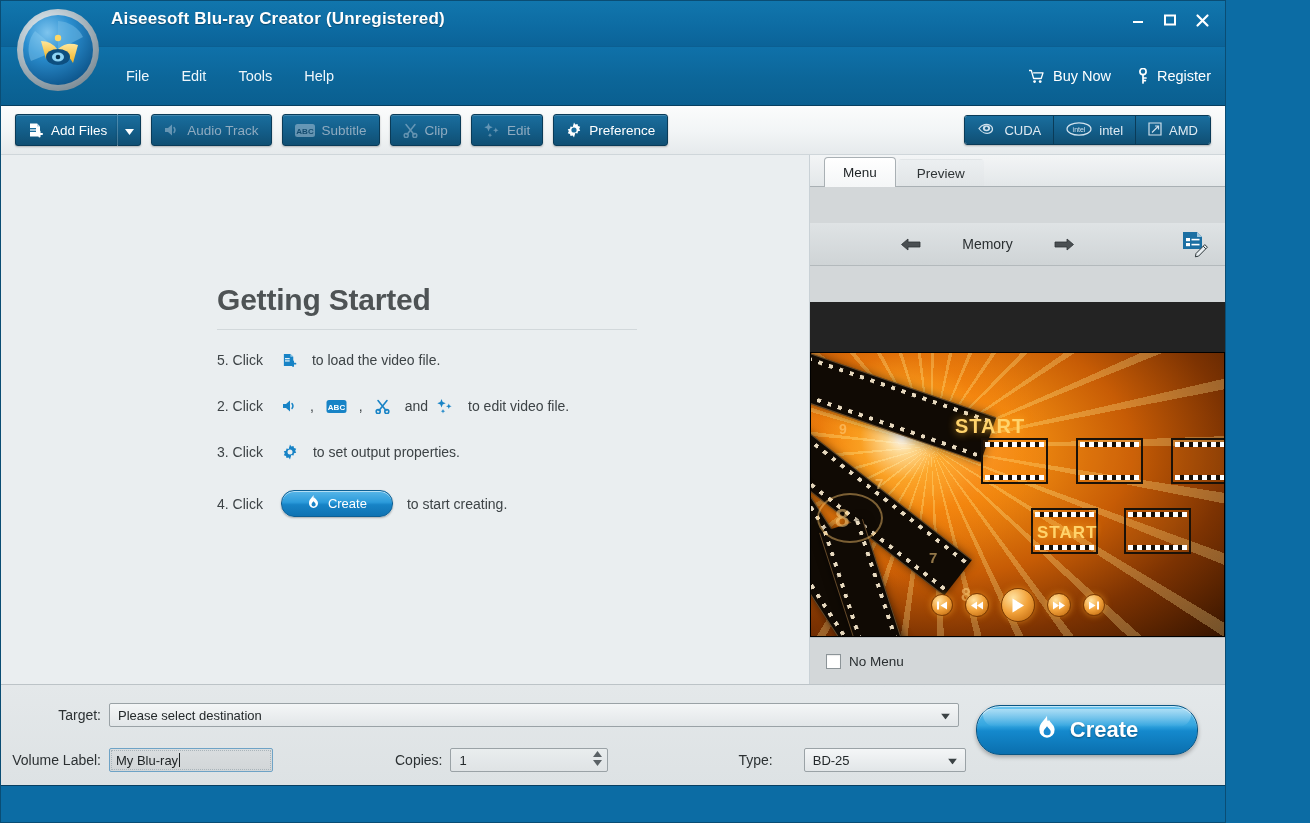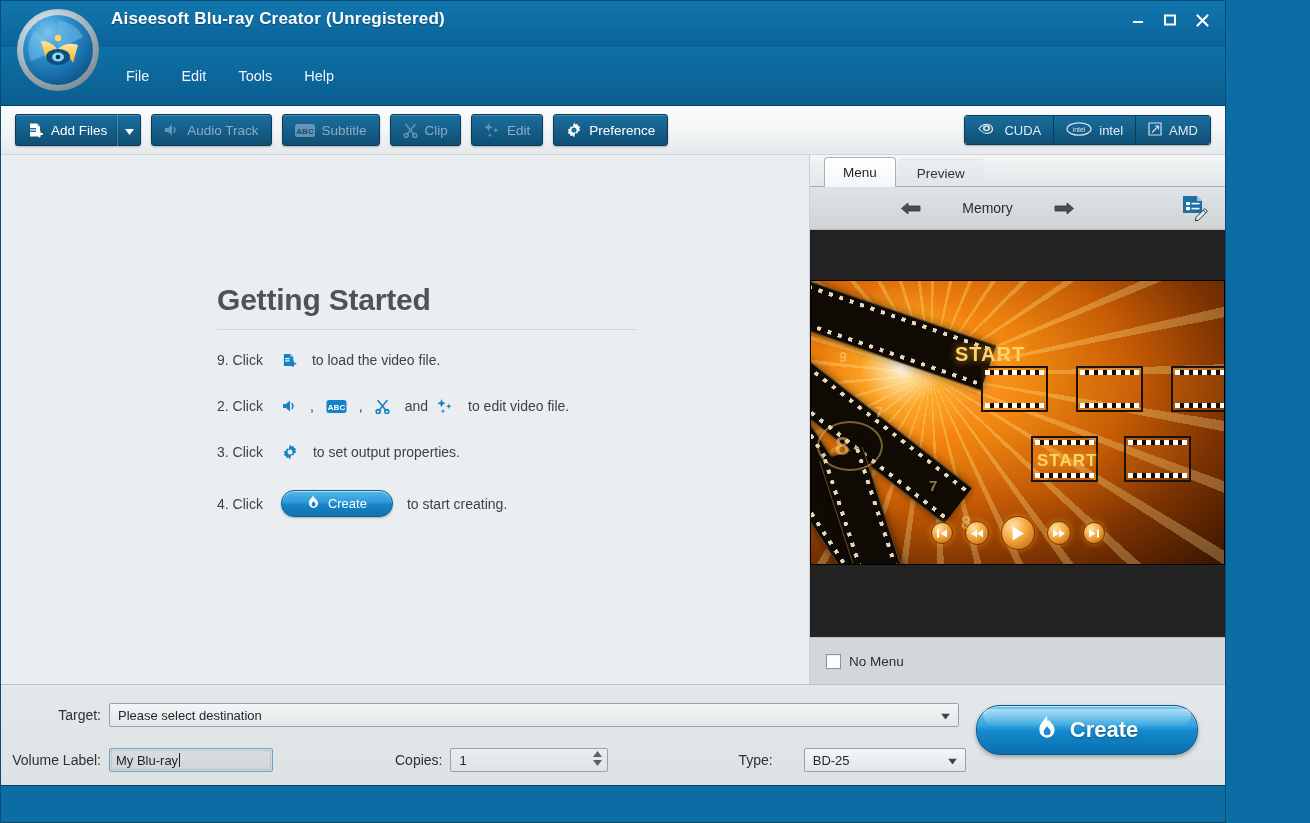--- a/index.html
+++ b/index.html
@@ -121,21 +121,21 @@
     display:inline-flex;align-items:center;justify-content:center;gap:8px;
     width:110px;height:25px;margin:0 8px;
     border-radius:13px;
     background:linear-gradient(to bottom,#58b6e8 0%,#2b9bdb 45%,#1783c6 55%,#0f72b2 100%);
     border:1px solid #0d5f94;color:#ffffff;font-size:13px;
     box-shadow:inset 0 1px 0 rgba(255,255,255,.55),0 1px 2px rgba(0,0,0,.28);
     cursor:pointer;
   }
 
   
-  .right-pane{flex:1 1 auto;display:flex;flex-direction:column;background:#d3d7d9;min-width:0;}
+  .right-pane{flex:1 1 auto;display:flex;flex-direction:column;background:#d3d7d9;min-width:0;gap:36px;}
   .tabs{
     height:31px;flex:0 0 31px;display:flex;align-items:flex-end;
     background:linear-gradient(to bottom,#f3f5f6,#e3e7e9);
     padding-left:14px;border-bottom:1px solid #a9b0b4;
   }
   .tab{
     height:26px;padding:0 18px;display:flex;align-items:center;
     font-size:13.5px;color:#2f3436;cursor:pointer;
     border:1px solid #a9b0b4;border-bottom:none;
     border-top-left-radius:4px;border-top-right-radius:4px;
@@ -300,20 +300,41 @@
       </div>
     </div>
   </div>
 
   <div class="menubar">
     <div class="menuitems">
       <div class="menuitem">File</div>
       <div class="menuitem">Edit</div>
       <div class="menuitem">Tools</div>
       <div class="menuitem">Help</div>
+    </div>
+    <div class="topright">
+      <div class="toplink">
+        <span>
+          <svg width="17" height="15" viewBox="0 0 17 15">
+              <path d="M1 1.5h2.3l2.3 8h7.6l1.8-5.6H5.1" fill="none" stroke="#fff" stroke-width="1.3" stroke-linejoin="round"></path>
+              <circle cx="6.6" cy="12.6" r="1.4" fill="#fff"></circle>
+              <circle cx="12.2" cy="12.6" r="1.4" fill="#fff"></circle>
+            </svg>
+        </span>
+        <span>Buy Now</span>
+      </div>
+      <div class="toplink">
+        <span>
+          <svg width="12" height="16" viewBox="0 0 12 16">
+              <circle cx="6" cy="3.6" r="3.1" fill="none" stroke="#fff" stroke-width="1.7"></circle>
+              <path d="M6 6.6V15 M6 10h3 M6 12.6h2.4" stroke="#fff" stroke-width="1.7" stroke-linecap="round"></path>
+            </svg>
+        </span>
+        <span>Register</span>
+      </div>
     </div>
   </div>
 
   <div class="logo">
     <svg width="90" height="90" viewBox="0 0 90 90">
       <defs>
         <radialGradient id="lgout" cx="38%" cy="30%" r="75%">
           <stop offset="0%" stop-color="#eef5fa"></stop>
             <stop offset="45%" stop-color="#b8c6ce"></stop>
             <stop offset="100%" stop-color="#7c8b95"></stop>
@@ -452,21 +473,21 @@
   </div>
 
   <div class="body">
 
     <div class="left-pane">
       <div class="gs">
         <div class="gs-title">Getting Started</div>
         <div class="gs-rule"></div>
 
         <div class="step">
-          <span class="num">9. Click</span>
+          <span class="num">5. Click</span>
           <span class="ic">
             <svg width="15" height="16" viewBox="0 0 16 16">
                 <path d="M2 1.5h7l3 3v10H2z" fill="#1783c6"></path>
                 <path d="M9 1.5v3h3" fill="#9ccbe8"></path>
                 <rect x="3.2" y="6" width="5" height="1.2" fill="#ffffff"></rect>
                 <rect x="3.2" y="8.4" width="5" height="1.2" fill="#ffffff"></rect>
                 <path d="M11.8 9.4v5 M9.3 11.9h5" stroke="#1783c6" stroke-width="2" stroke-linecap="round"></path>
               </svg>
           </span>
           <span class="txt">to load the video file.</span>

